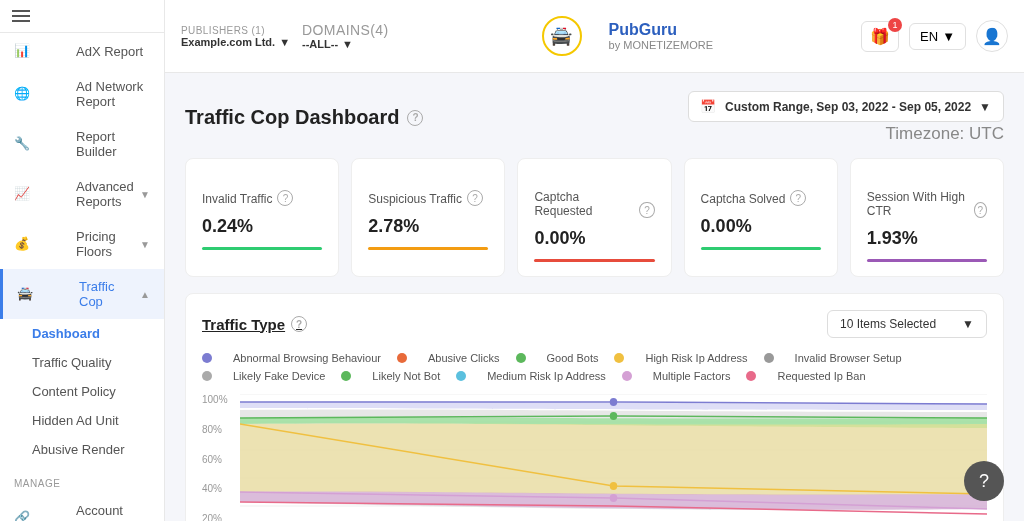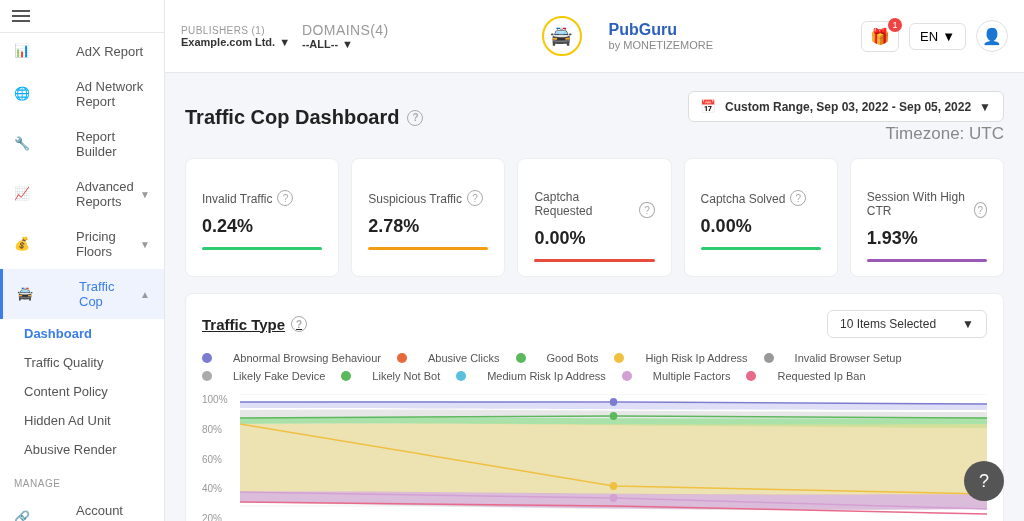--- a/index.html
+++ b/index.html
@@ -9,21 +9,21 @@
     .sidebar { width: 165px; background: #fff; border-right: 1px solid #e8e8e8; display: flex; flex-direction: column; height: 100%; overflow-y: auto; flex-shrink: 0; }
     .sidebar-header { display: flex; align-items: center; padding: 10px 12px; border-bottom: 1px solid #e8e8e8; gap: 8px; }
     .hamburger-icon { display: flex; flex-direction: column; gap: 3px; cursor: pointer; }
     .hamburger-icon span { display: block; width: 18px; height: 2px; background: #555; }
     .sidebar-nav { flex: 1; }
     .sidebar-item { display: flex; align-items: center; padding: 10px 14px; gap: 10px; cursor: pointer; color: #555; font-size: 13px; }
     .sidebar-item.active { color: #3b7de9; background: #eef3fd; }
     .sidebar-item .item-icon { width: 16px; height: 16px; flex-shrink: 0; }
     .sidebar-item-label { flex: 1; margin-left: 36px; }
     .sidebar-section { padding: 14px 14px 4px; font-size: 10px; color: #999; letter-spacing: 0.5px; text-transform: uppercase; }
-    .sidebar-sub { padding-left: 24px; }
+    .sidebar-sub { padding-left: 32px; }
     .sidebar-sub .sidebar-item { padding: 7px 14px 7px 0; font-size: 13px; }
     .sidebar-sub .sidebar-item.active-sub { color: #3b7de9; font-weight: 600; }
     .sidebar-item-with-arrow { display: flex; align-items: center; justify-content: space-between; }
     .chevron-icon { font-size: 10px; color: #999; }
     .traffic-cop-section { border-left: 3px solid #3b7de9; }
 
     
     .top-header { display: flex; align-items: center; padding: 11px 16px; background: #fff; border-bottom: 1px solid #e8e8e8; gap: 12px; position: sticky; top: 0; z-index: 10; }
     .publisher-selector { display: flex; flex-direction: column; font-size: 11px; }
     .publisher-label { color: #999; font-size: 10px; text-transform: uppercase; letter-spacing: 0.4px; }

